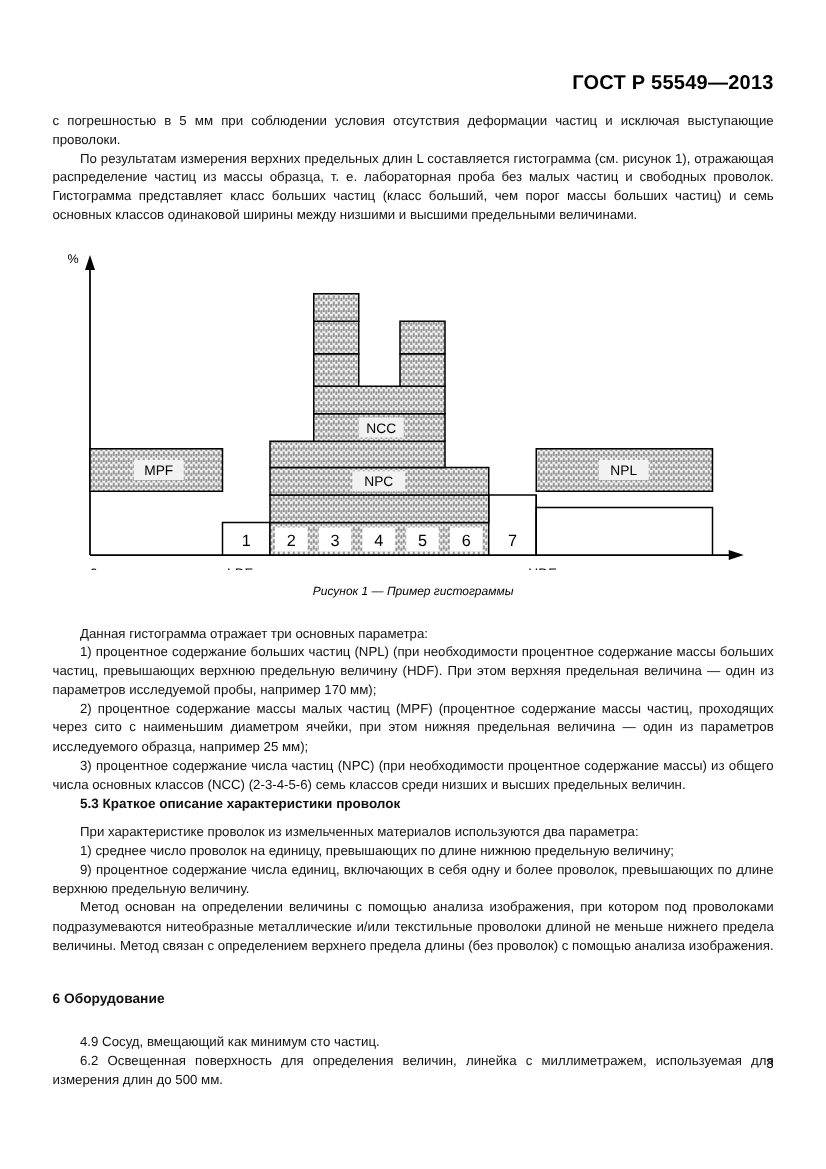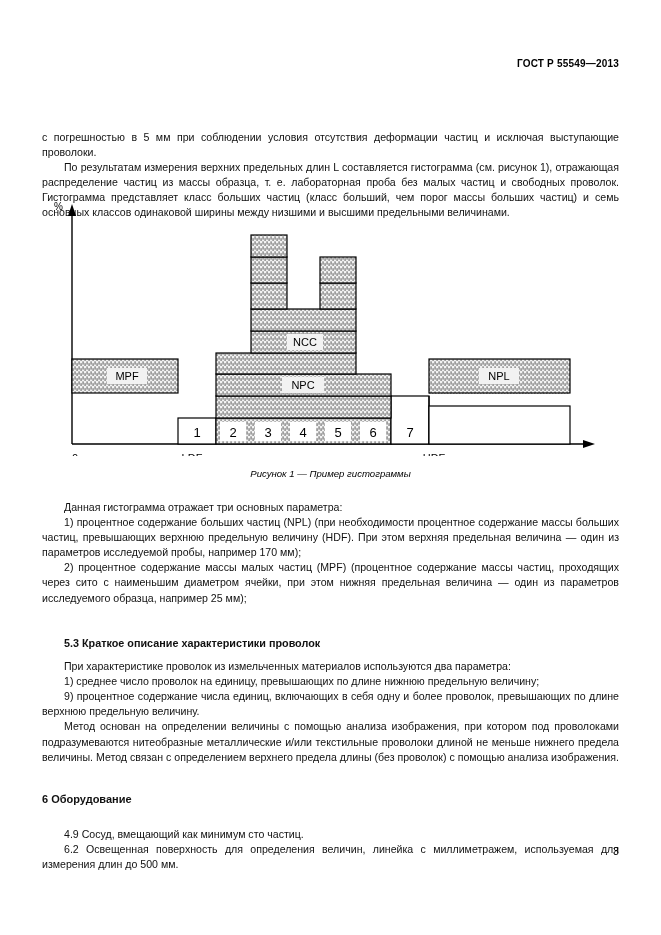--- a/index.html
+++ b/index.html
@@ -17,21 +17,21 @@
     height: 935px;
     background: #ffffff;
     overflow: hidden;
   }
 
   
   .doc-header {
     position: absolute;
     top: 58px;
     right: 42px;
-    font-size: 10px;
+    font-size: 16px;
     font-weight: bold;
     letter-spacing: 0.2px;
     padding-left: 27px;
   }
 
   
   .text-block {
     position: absolute;
     left: 42px;
     width: 577px;
@@ -107,21 +107,21 @@
     fill: #000;
   }
 </style>
 </head>
 <body>
 
 <div id="page">
 
   <div class="doc-header">ГОСТ Р 55549—2013</div>
 
-  <div class="text-block" style="top:90px;margin-top:40px;">
+  <div class="text-block" style="top:90px;">
     <p>с погрешностью в 5 мм при соблюдении условия отсутствия деформации частиц и исключая выступающие проволоки.</p>
     <p class="indent">По результатам измерения верхних предельных длин L составляется гистограмма (см. рисунок 1), отражающая распределение частиц из массы образца, т. е. лабораторная проба без малых частиц и свободных проволок. Гистограмма представляет класс больших частиц (класс больший, чем порог массы больших частиц) и семь основных классов одинаковой ширины между низшими и высшими предельными величинами.</p>
   </div>
 
   <div id="figure">
     <svg id="chart-svg" width="577" height="260" viewBox="0 0 577 260">
       <defs>
         <pattern id="hatch" width="4" height="5" patternUnits="userSpaceOnUse">
           <rect width="4" height="5" fill="#f2f2f2"></rect>
           <rect x="0.6" y="0.3" width="0.9" height="3.3" fill="#4a4a4a"></rect>
@@ -198,20 +198,21 @@
       <text class="chart-label" x="392" y="266" text-anchor="middle">HDF</text>
     </svg>
   </div>
 
   <div class="fig-caption">Рисунок 1 — Пример гистограммы</div>
 
   <div class="text-block" style="top:500px;">
     <p class="indent">Данная гистограмма отражает три основных параметра:</p>
     <p class="indent">1) процентное содержание больших частиц (NPL) (при необходимости процентное содержание массы больших частиц, превышающих верхнюю предельную величину (HDF). При этом верхняя предельная величина — один из параметров исследуемой пробы, например 170 мм);</p>
     <p class="indent">2) процентное содержание массы малых частиц (MPF) (процентное содержание массы частиц, проходящих через сито с наименьшим диаметром ячейки, при этом нижняя предельная величина — один из параметров исследуемого образца, например 25 мм);</p>
+    <p class="indent">3) процентное содержание числа частиц (NPC) (при необходимости процентное содержание массы) из общего числа основных классов (NCC) (2-3-4-5-6) семь классов среди низших и высших предельных величин.</p>
   </div>
 
   <div class="text-block" style="top:636px;">
     <p class="heading">5.3 Краткое описание характеристики проволок</p>
     <div class="spacer-s"></div>
     <p class="indent">При характеристике проволок из измельченных материалов используются два параметра:</p>
     <p class="indent">1) среднее число проволок на единицу, превышающих по длине нижнюю предельную величину;</p>
     <p class="indent">9) процентное содержание числа единиц, включающих в себя одну и более проволок, превышающих по длине верхнюю предельную величину.</p>
     <p class="indent">Метод основан на определении величины с помощью анализа изображения, при котором под проволоками подразумеваются нитеобразные металлические и/или текстильные проволоки длиной не меньше нижнего предела величины. Метод связан с определением верхнего предела длины (без проволок) с помощью анализа изображения.</p>
   </div>

